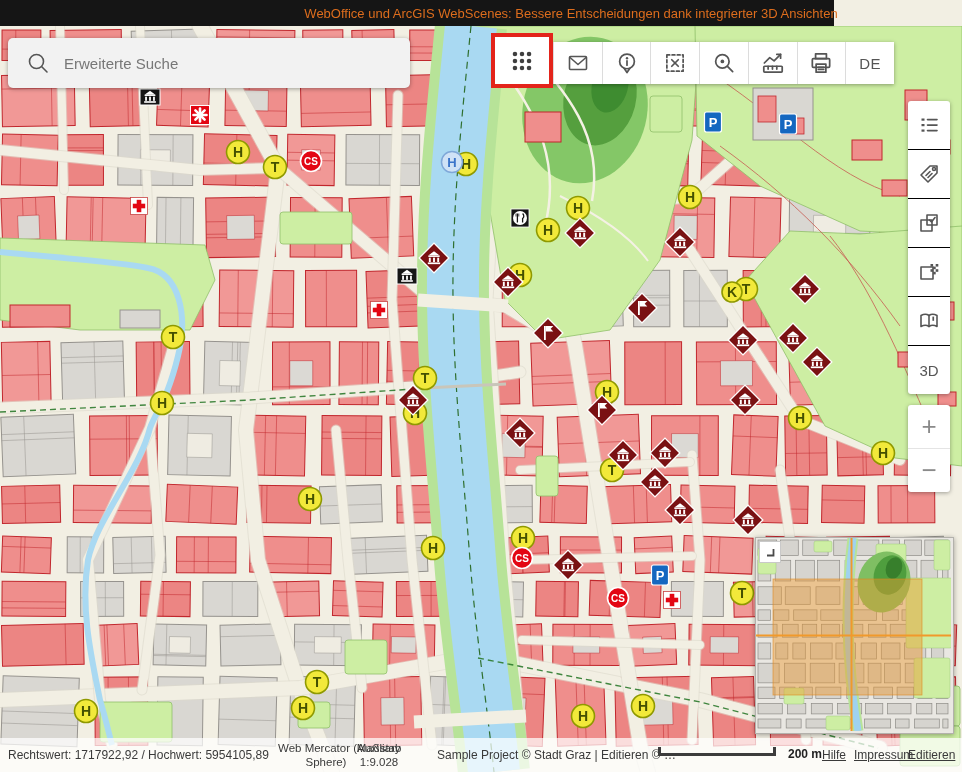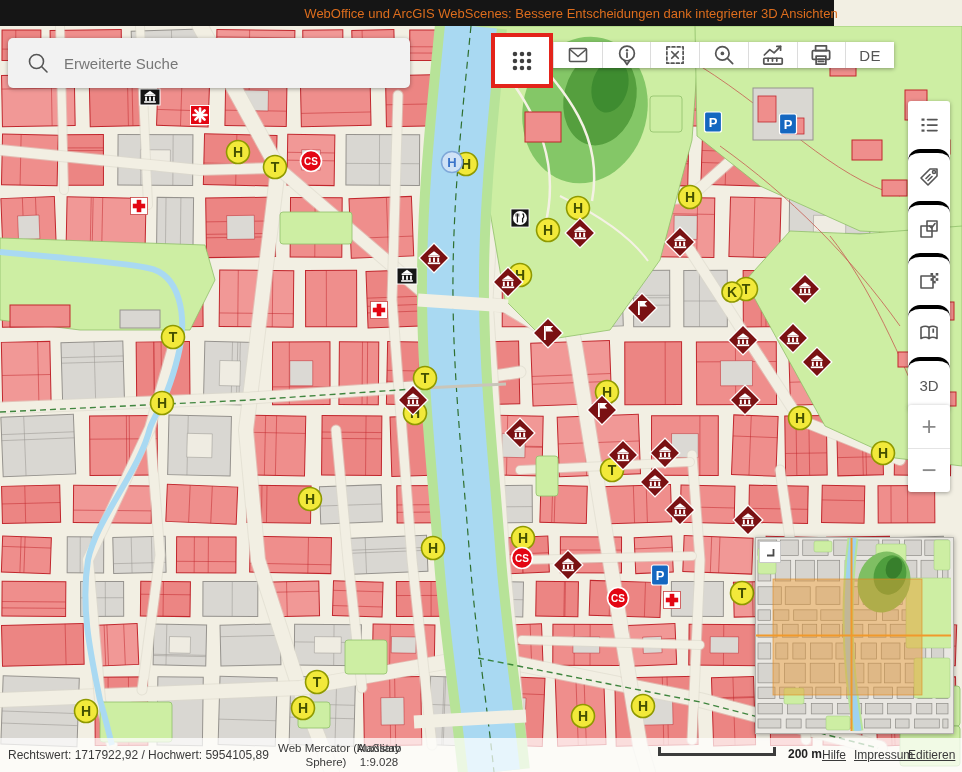--- a/index.html
+++ b/index.html
@@ -10,33 +10,33 @@
           display:flex;align-items:center;justify-content:center;padding-left:308px;box-sizing:border-box;}
   .banner span{color:#dd6d1d;font-size:13px;white-space:nowrap;}
   
   #map-svg{position:absolute;left:0;top:26px;}
   
   .search{position:absolute;left:8px;top:38px;width:402px;height:50px;background:#f2f2f2;
           border-radius:5px;box-shadow:0 1px 4px rgba(0,0,0,.35);display:flex;align-items:center;}
   .search svg{margin-left:18px;}
   .search .ph{margin-left:14px;color:#777;font-size:15px;}
   
-  .toolbar{position:absolute;left:497px;top:42px;width:397px;height:26px;background:#fff;
+  .toolbar{position:absolute;left:497px;top:42px;width:397px;height:42px;background:#fff;
            box-shadow:0 1px 4px rgba(0,0,0,.35);display:flex;}
   .tcell{flex:1;display:flex;align-items:center;justify-content:center;cursor:pointer;}
   .tcell + .tcell{border-left:1px solid #dcdcdc;}
   .tcell.first{flex:0 0 56px;border-left:none;}
   .lang{font-size:15px;color:#555;letter-spacing:.5px;}
   .redbox{position:absolute;left:491px;top:33px;width:54px;height:47px;background:#fff;
           border:4px solid #e3241b;display:flex;align-items:center;justify-content:center;z-index:5;}
   
   .sidebar{position:absolute;left:908px;top:101px;width:42px;background:#fff;border-radius:3px;
            box-shadow:0 1px 4px rgba(0,0,0,.35);display:flex;flex-direction:column;}
   .scell{height:48px;display:flex;align-items:center;justify-content:center;cursor:pointer;}
-  .scell + .scell{border-top:4px solid #000000;border-radius:12px;}
+  .scell + .scell{border-top:1px solid #000000;}
   .s3d{font-size:15px;color:#555;}
   .zoomctl{position:absolute;left:908px;top:405px;width:42px;background:#fff;border-radius:3px;
            box-shadow:0 1px 4px rgba(0,0,0,.35);display:flex;flex-direction:column;}
   .zcell{height:43px;display:flex;align-items:center;justify-content:center;cursor:pointer;
          font-size:26px;color:#8a8a8a;font-weight:400;}
   .zcell + .zcell{border-top:1px solid #e4e4e4;}
   
   .minimap{position:absolute;left:755px;top:537px;width:197px;height:195px;background:#eae8e3;
            border:1px solid #b3b1ac;box-shadow:0 1px 5px rgba(0,0,0,.35);}
   .mm-btn{position:absolute;left:3px;top:3px;width:20px;height:20px;background:#fff;
@@ -1734,20 +1734,21 @@
 </div>
 
 <div class="statusbar">
   <span class="abs coords">Rechtswert: 1717922,92 / Hochwert: 5954105,89</span>
   <span class="abs proj">
     <span>Web Mercator (Auxiliary</span><br><span>Sphere)</span>
   </span>
   <span class="abs scale">
     <span>Maßstab</span><br><span>1:9.028</span>
   </span>
+  <span class="abs attrib">Sample Project © Stadt Graz | Editieren © …</span>
   <span class="abs sbar"></span>
   <span class="abs sbarlbl">200 m</span>
   <a class="abs lnk l1">Hilfe</a>
   <a class="abs lnk l2">Impressum</a>
   <a class="abs lnk l3">Editieren</a>
 </div>
 
 </div>
 
 </body></html>

